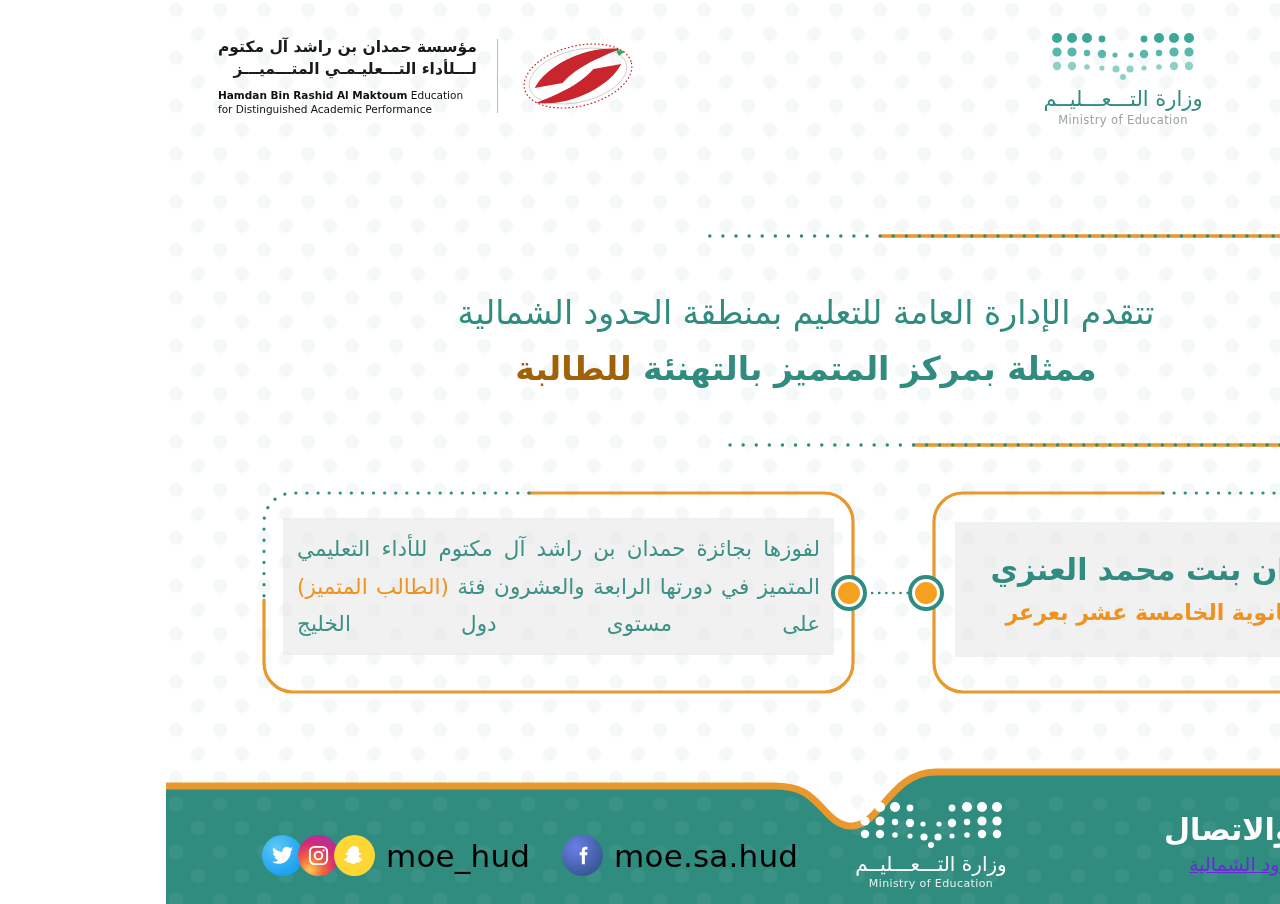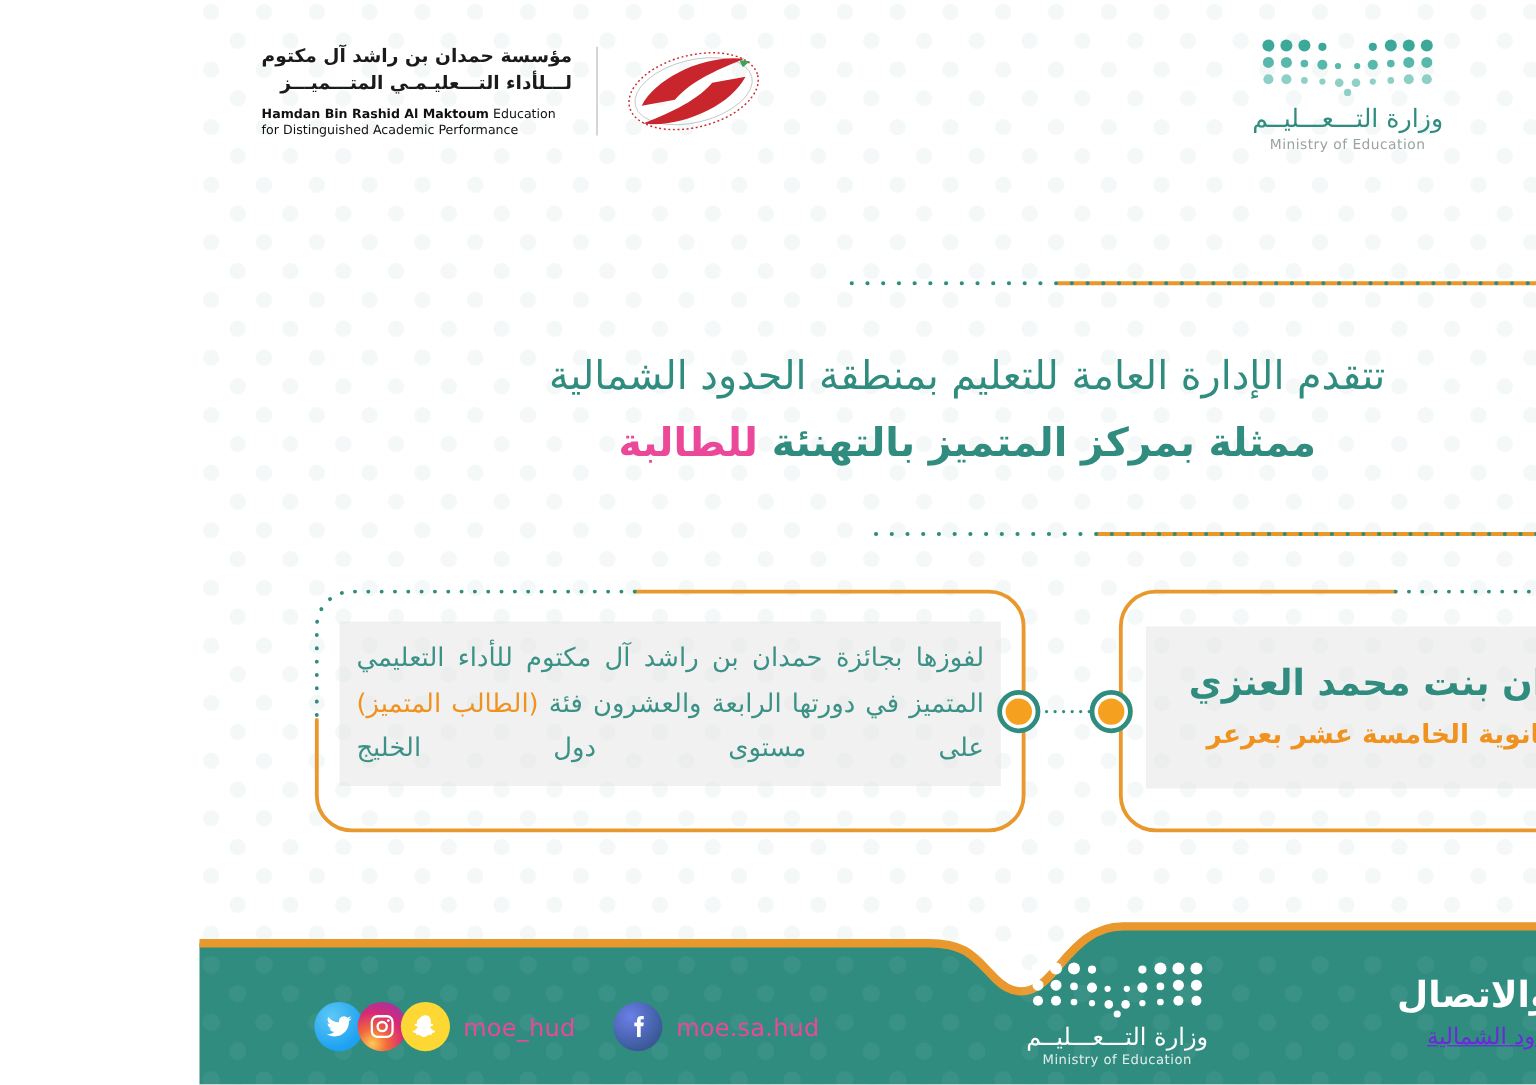--- a/index.html
+++ b/index.html
@@ -150,21 +150,21 @@
   }
   .hb-line2 {
     font-size: 33px;
     font-weight: 700;
     color: #2f8c7f;
     letter-spacing: 0.5px;
     line-height: 1.5;
     margin-top: 6px;
     white-space: nowrap;
   }
-  .hb-line2 .accent { color: #ec4899; }
+  .hb-line2 .accent { color: #a16207; }
 
   
   .cards {
     position: absolute;
     top: 490px;
     left: 0;
     width: 1280px;
     height: 205px;
   }
 
@@ -273,22 +273,22 @@
     justify-content: center;
     margin-right: -5px;
     position: relative;
   }
   .sicon svg { width: 23px; height: 23px; display: block; }
   .s-tw { background: radial-gradient(circle at 35% 30%, #5ec8f5, #1da1f2 70%); }
   .s-ig { background: radial-gradient(circle at 30% 85%, #fdcb52 0%, #f2673d 28%, #d62976 58%, #8a3ab9 100%); }
   .s-sc { background: #fdd835; }
   .s-fb { background: radial-gradient(circle at 35% 30%, #6b7fe8, #3b5998 72%); }
   .social-handle {
-    color: #ec4899;
-    font-size: 20px;
+    color: #000000;
+    font-size: 31px;
     margin-left: 16px;
     margin-right: 32px;
     direction: ltr;
     letter-spacing: 0.2px;
     white-space: nowrap;
   }
   .social-handle.last { margin-right: 0; }
 
   
   .footer-moe {

